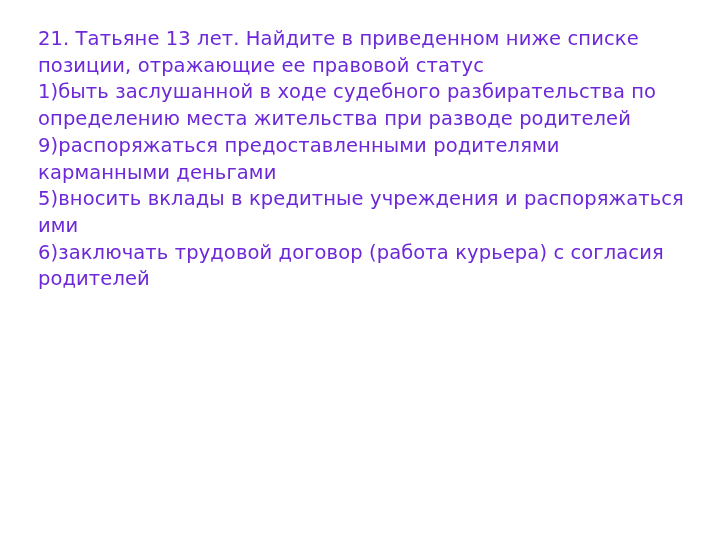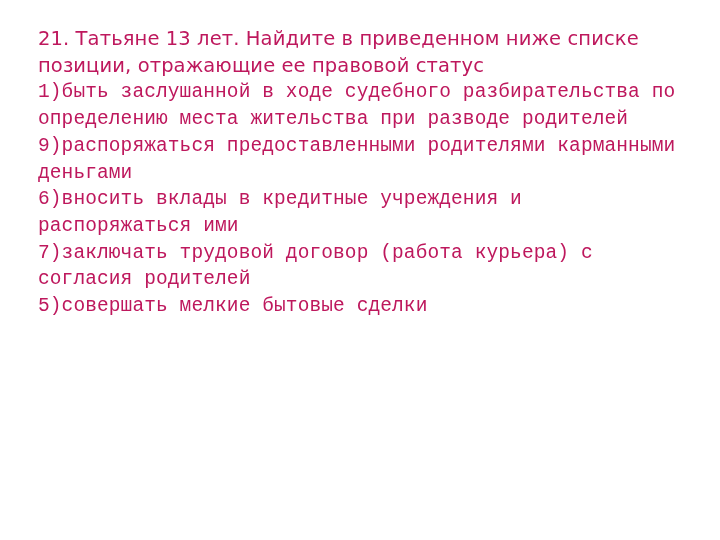--- a/index.html
+++ b/index.html
@@ -18,38 +18,36 @@
     box-sizing: border-box;
     width: 720px;
     height: 540px;
     padding: 26px 34px 0 38px;
     background: #ffffff;
   }
   .text-block {
     font-size: 19.5px;
     line-height: 1.37;
     letter-spacing: 0.1px;
-    color: #be185d;
+    color: #6d28d9;
   }
   .para {
     margin: 0;
     padding: 0;
     text-indent: 0;
     white-space: pre-wrap;
   }
   .para + .para {
     margin-top: 0px;
-    font-family: Liberation Mono, monospace;
   }
 </style>
 </head>
 <body>
 
 <div class="slide">
   <div class="text-block">
     <p class="para">21. Татьяне 13 лет. Найдите в приведенном ниже списке позиции, отражающие ее правовой статус</p>
     <p class="para">1)быть заслушанной в ходе судебного разбирательства по определению места жительства при разводе родителей</p>
     <p class="para">9)распоряжаться предоставленными родителями карманными деньгами</p>
-    <p class="para">6)вносить вклады в кредитные учреждения и распоряжаться ими</p>
-    <p class="para">7)заключать трудовой договор (работа курьера) с согласия родителей</p>
-    <p class="para">5)совершать мелкие бытовые сделки</p>
+    <p class="para">5)вносить вклады в кредитные учреждения и распоряжаться ими</p>
+    <p class="para">6)заключать трудовой договор (работа курьера) с согласия родителей</p>
   </div>
 </div>
 
 </body></html>

